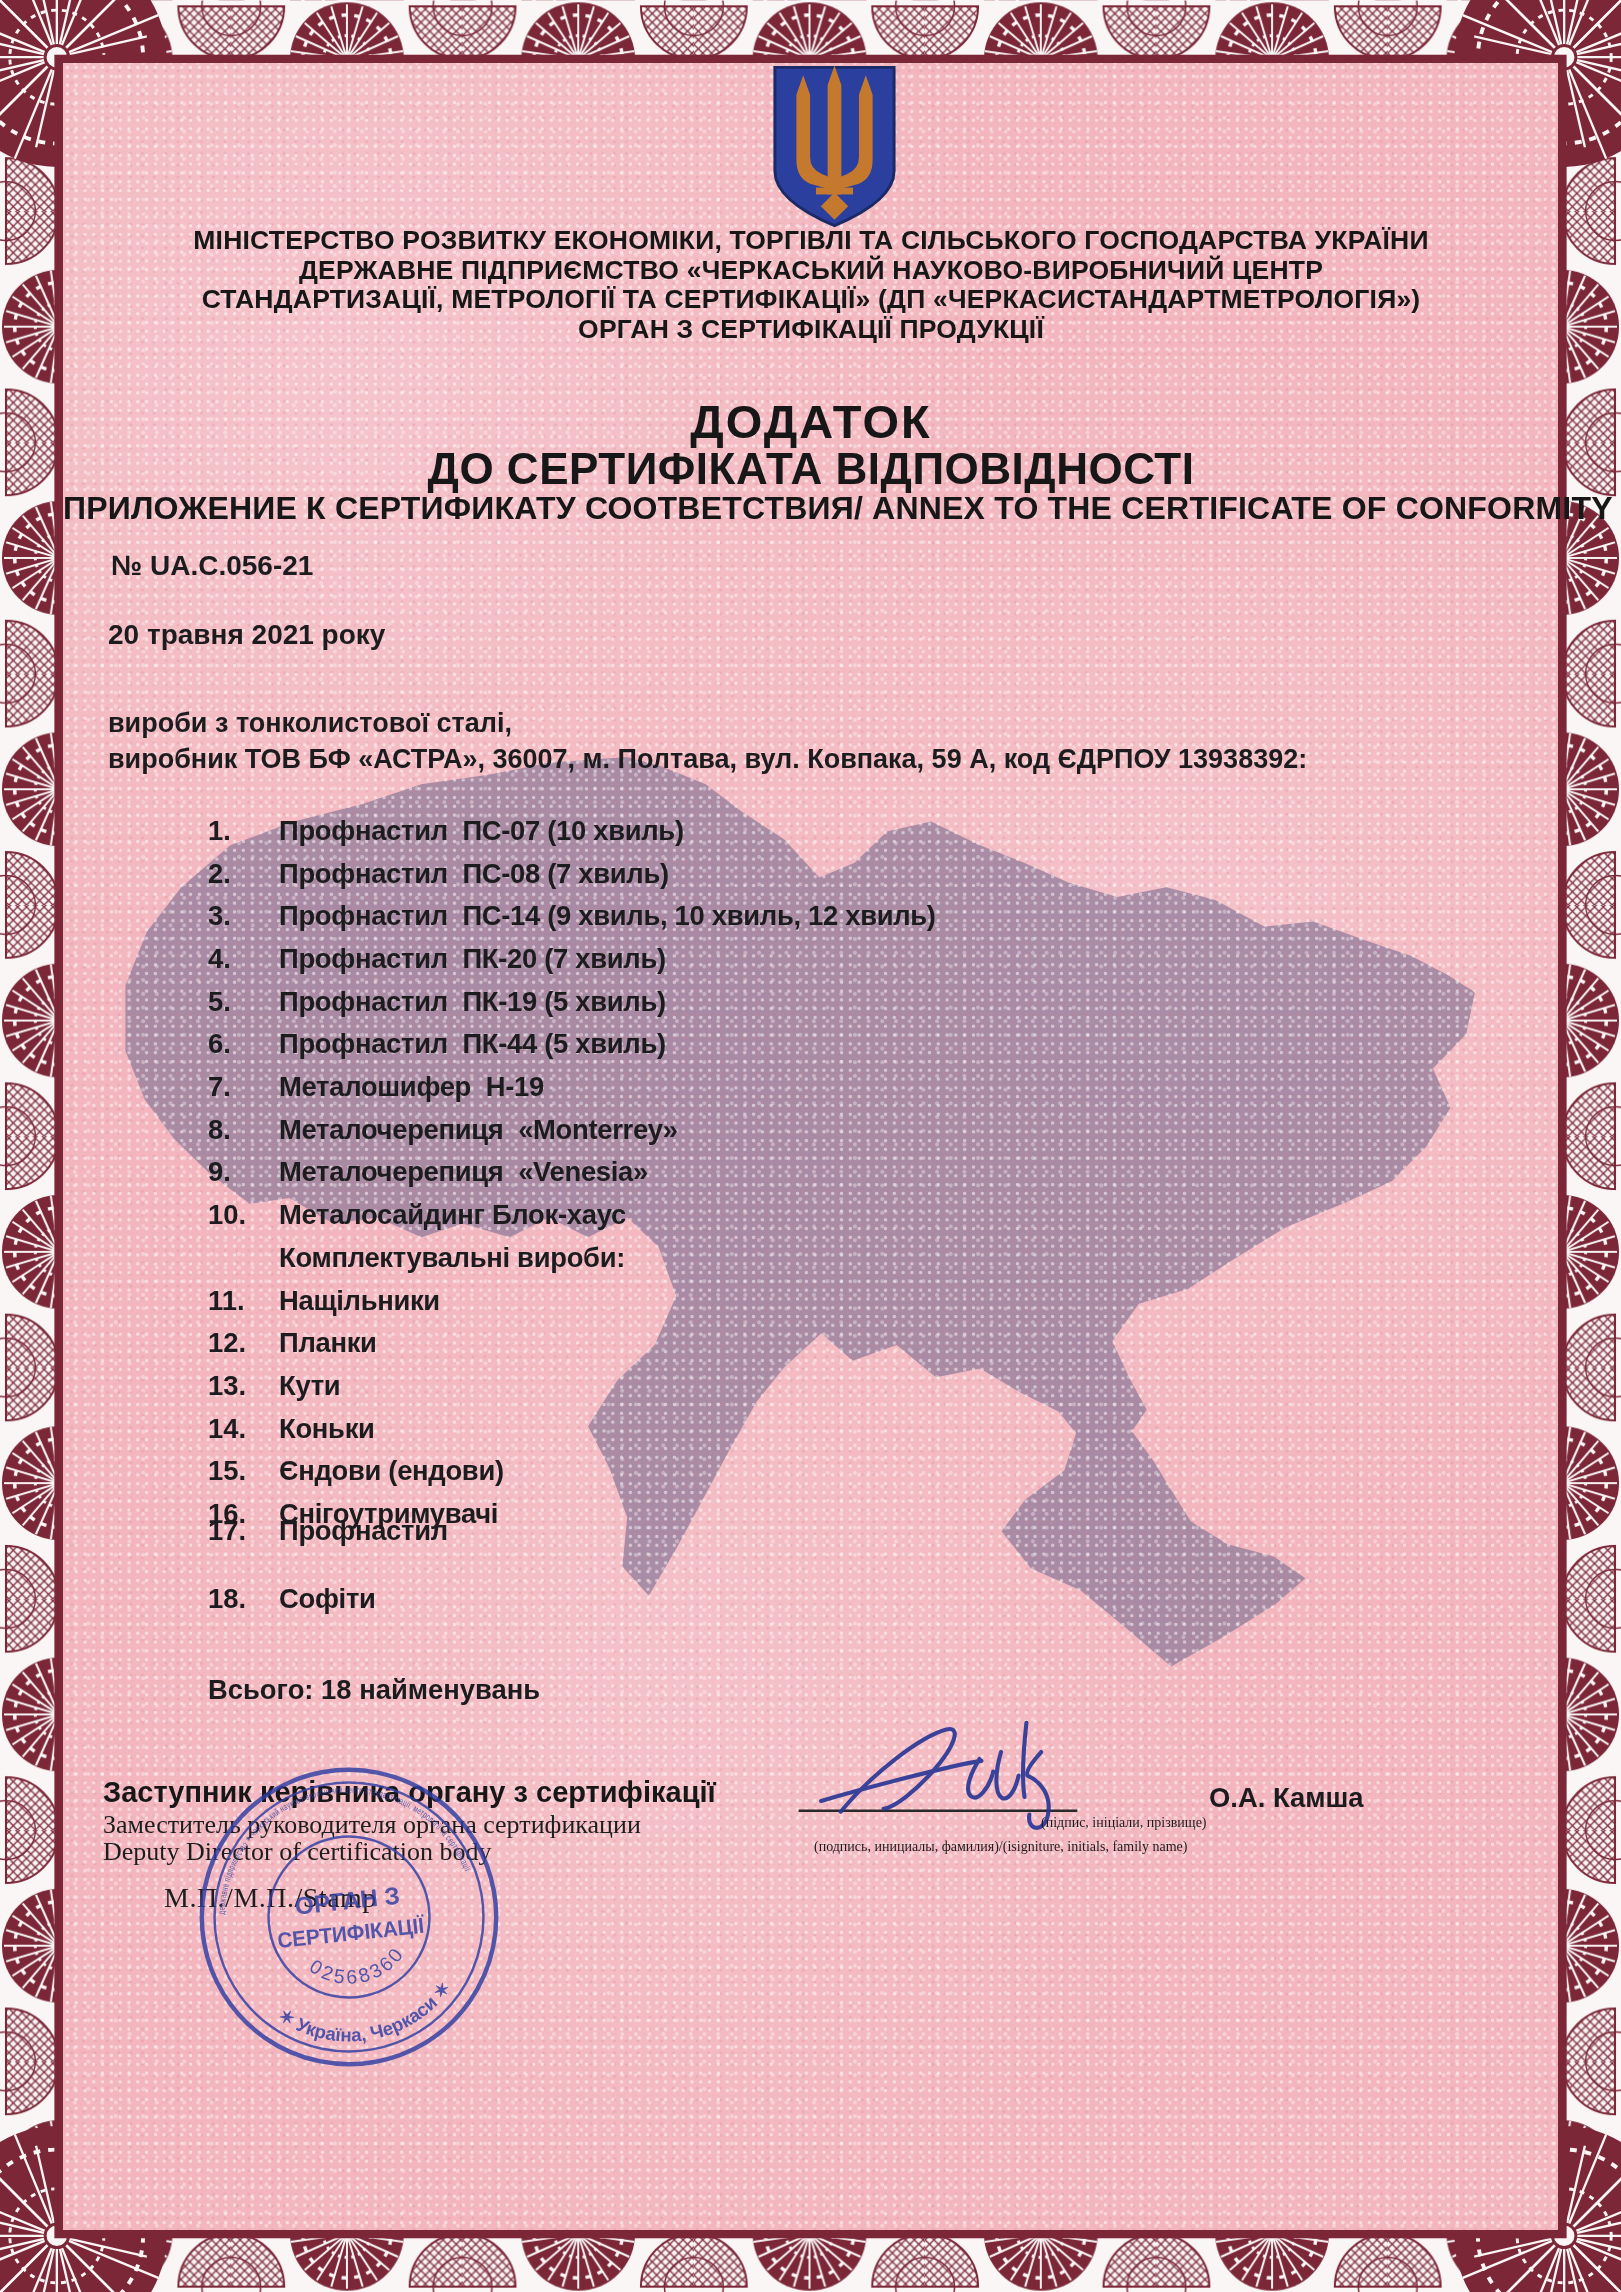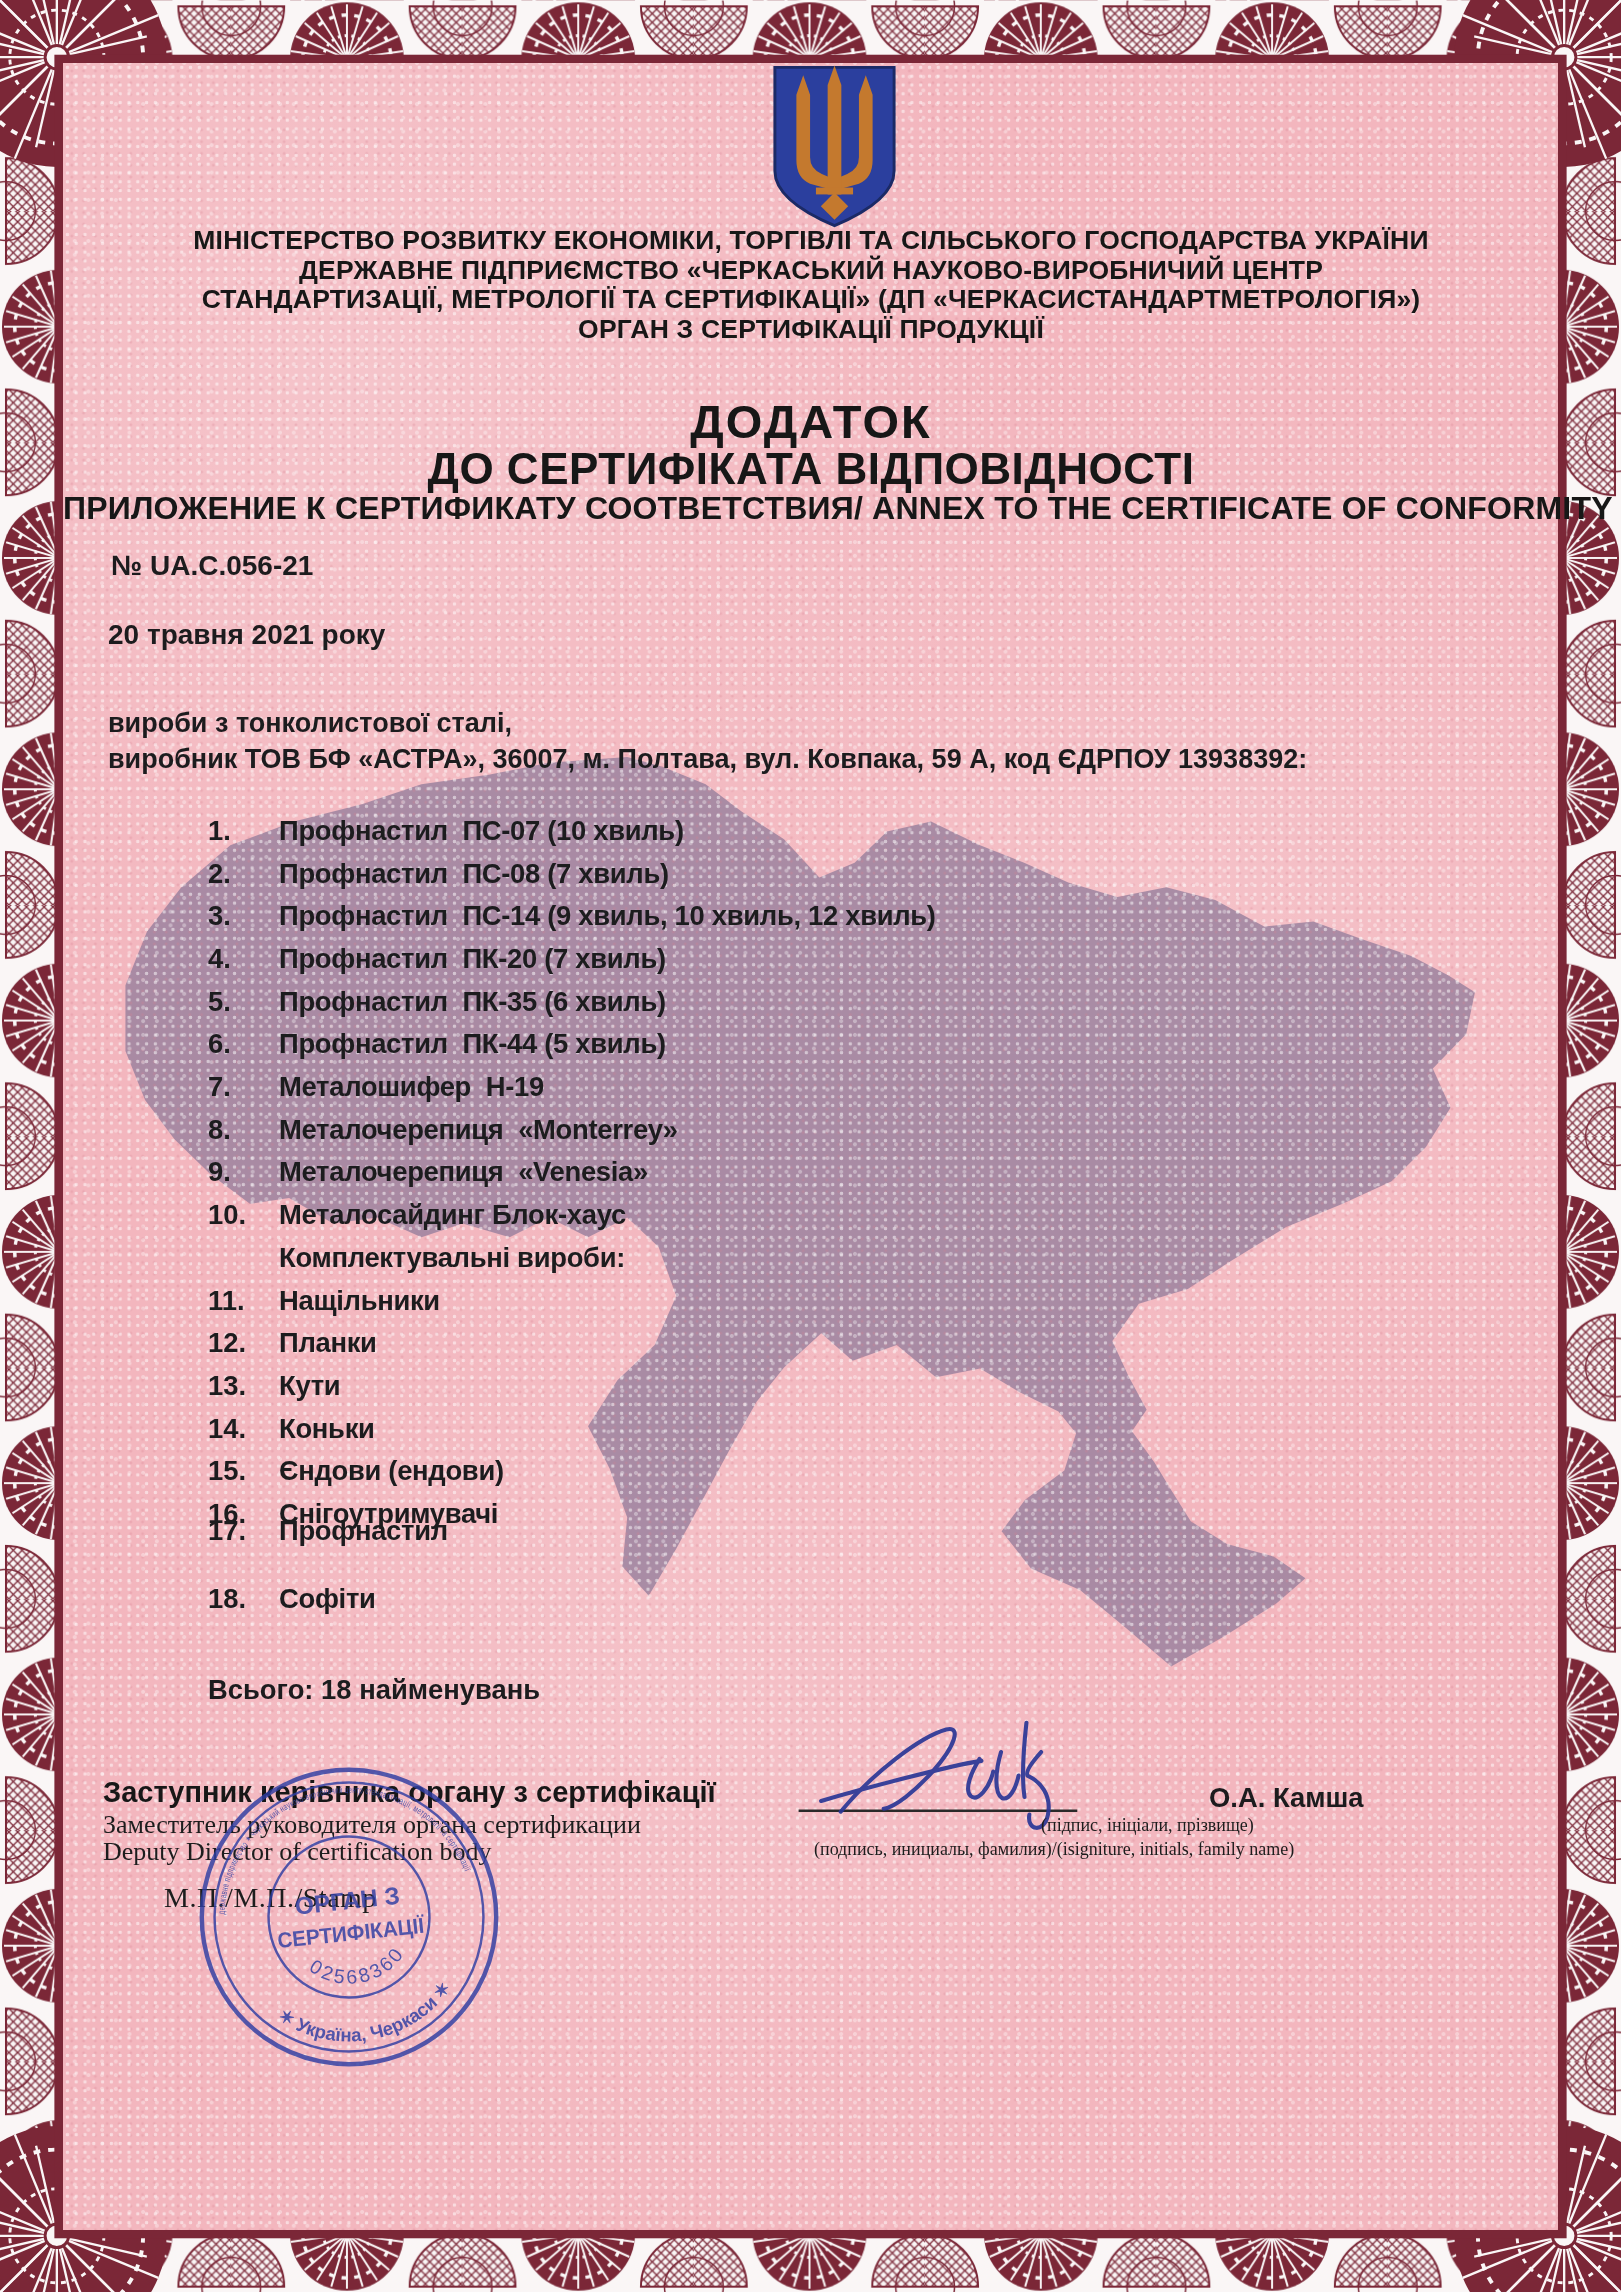--- a/index.html
+++ b/index.html
@@ -35,21 +35,21 @@
   .num-line{font-size:28px;white-space:nowrap;}
   .prod-line{font-size:27px;white-space:nowrap;}
   .row{position:absolute;left:0;width:100%;height:43px;}
   .row .num{position:absolute;left:208px;font-size:27.4px;white-space:pre;}
   .row .lbl{position:absolute;left:279px;font-size:27.4px;white-space:pre;letter-spacing:-0.3px;}
   .total{font-size:27.4px;white-space:nowrap;}
   .sig-ua{font-size:29px;white-space:nowrap;}
   .sig-small{font-size:26px;line-height:26.5px;white-space:nowrap;}
   .mp{font-size:28px;white-space:nowrap;letter-spacing:0.5px;}
   .sig-name{font-size:27.4px;white-space:nowrap;}
-  .sig-cap{font-size:18px;white-space:nowrap;}
+  .sig-cap{font-size:14px;white-space:nowrap;}
 </style>
 </head>
 <body>
 
 <div class="page">
 
   <svg class="border-layer" width="1621" height="2293" viewBox="0 0 1654 2339">
     <defs>
       <pattern id="hatch" width="9" height="9" patternUnits="userSpaceOnUse">
         <path d="M0,0 L9,9 M9,0 L0,9" stroke="#7b2737" stroke-width="1.3" fill="none"></path>
@@ -206,21 +206,21 @@
         <div class="row" style="top: 85px;">
           <span class="num sansB">3.</span>
           <span class="lbl sansB">Профнастил  ПС-14 (9 хвиль, 10 хвиль, 12 хвиль)</span>
         </div>
         <div class="row" style="top: 128px;">
           <span class="num sansB">4.</span>
           <span class="lbl sansB">Профнастил  ПК-20 (7 хвиль)</span>
         </div>
         <div class="row" style="top: 171px;">
           <span class="num sansB">5.</span>
-          <span class="lbl sansB">Профнастил  ПК-35 (6 хвиль)</span>
+          <span class="lbl sansB">Профнастил  ПК-19 (5 хвиль)</span>
         </div>
         <div class="row" style="top: 213px;">
           <span class="num sansB">6.</span>
           <span class="lbl sansB">Профнастил  ПК-44 (5 хвиль)</span>
         </div>
         <div class="row" style="top: 256px;">
           <span class="num sansB">7.</span>
           <span class="lbl sansB">Металошифер  Н-19</span>
         </div>
         <div class="row" style="top: 299px;">

